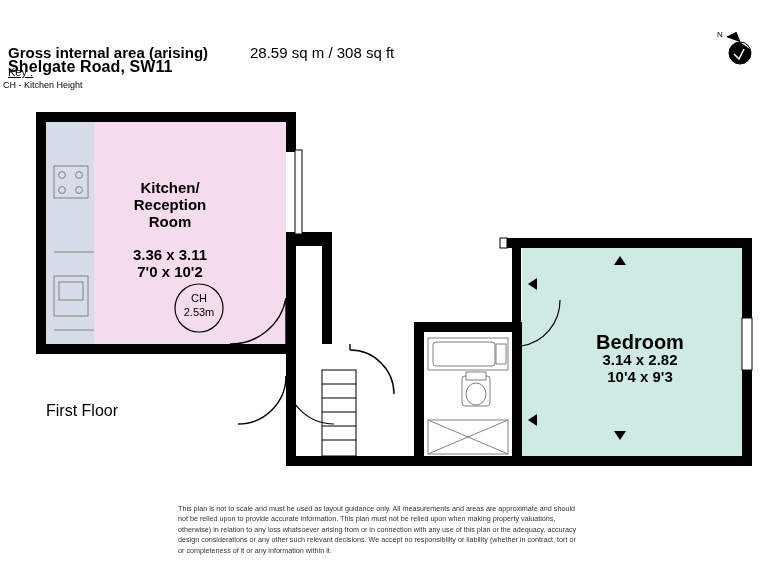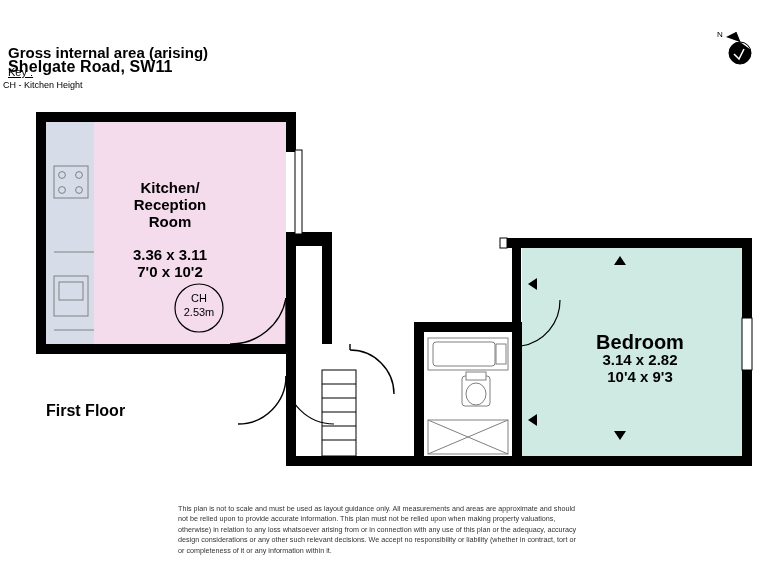--- a/index.html
+++ b/index.html
@@ -116,21 +116,21 @@
     width: 54px;
     text-align: center;
     font-size: 11px;
     line-height: 1.25;
   }
   .floor-name {
     position: absolute;
     left: 46px;
     top: 402px;
     font-size: 16px;
-    font-weight: bold;
+    font-weight: normal;
   }
   
   .disclaimer {
     position: absolute;
     left: 178px;
     top: 504px;
     width: 428px;
     text-align: left;
     font-size: 7.2px;
     line-height: 1.45;
@@ -138,20 +138,21 @@
   }
   .disclaimer div { white-space: nowrap; }
 </style>
 </head>
 <body>
 
 <div class="page">
 
   <div class="title">Shelgate Road, SW11</div>
   <div class="area-label">Gross internal area (arising)</div>
+  <div class="area-value">28.59 sq m / 308 sq ft</div>
   <div class="key-title">Key :</div>
   <div class="key-item">CH - Kitchen Height</div>
 
   <div class="compass">
     <span class="n-letter">N</span>
     <svg width="44" height="44" viewBox="0 0 44 44">
       <circle cx="26" cy="23" r="11" fill="#000000"></circle>
       <path d="M26 12 A11 11 0 0 1 36.5 19.5 Z" fill="#ffffff"></path>
       <path d="M26 12 L22 2 L12 7 Z" fill="#000000"></path>
       <path d="M26 12 L22 2" stroke="#000000" stroke-width="1" fill="none"></path>

